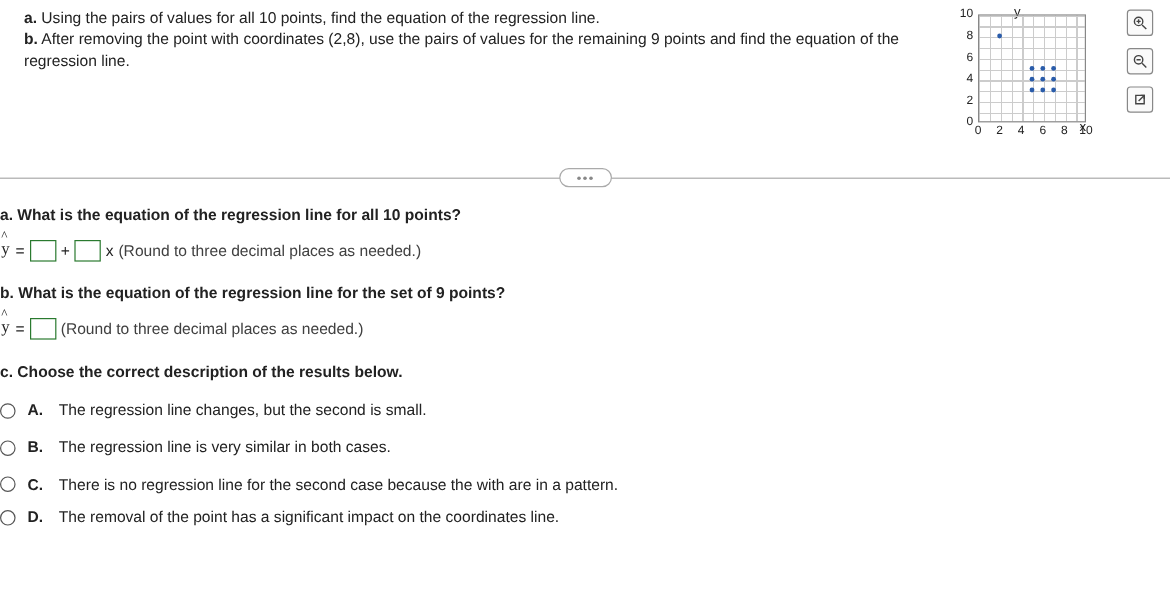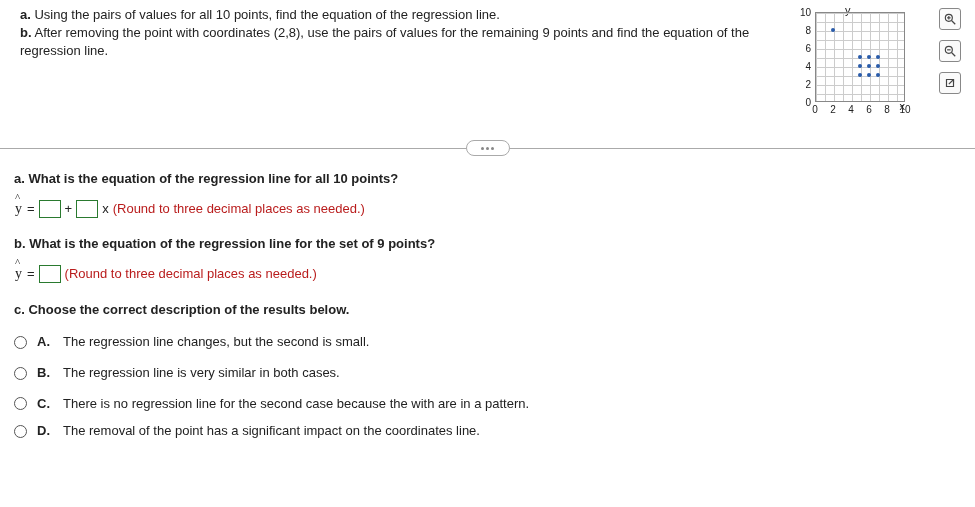--- a/index.html
+++ b/index.html
@@ -17,26 +17,26 @@
   }
   .y-tick { position: absolute; font-size: 10px; right: 94px; transform: translateY(-50%); }
   .x-tick { position: absolute; font-size: 10px; top: 98px; transform: translateX(-50%); }
   .point { position: absolute; width: 4px; height: 4px; background: #2a5caa; border-radius: 50%; transform: translate(-50%, -50%); }
   .tool-icons { width: 30px; display: flex; flex-direction: column; gap: 10px; align-items: center; padding-top: 2px; }
   .tool-icon { width: 22px; height: 22px; border: 1px solid #888; border-radius: 3px; display: flex; align-items: center; justify-content: center; cursor: pointer; background: #fafafa; }
   .tool-icon svg { width: 14px; height: 14px; stroke: #444; fill: none; stroke-width: 2; }
   .divider-row { position: relative; border-top: 1px solid #aaa; margin: 24px 0 18px 0; }
   .expand-pill { position: absolute; left: 50%; top: -9px; transform: translateX(-50%); width: 44px; height: 16px; border: 1px solid #aaa; border-radius: 9px; background: #fff; display: flex; align-items: center; justify-content: center; cursor: pointer; }
   .expand-pill span { width: 3px; height: 3px; background: #888; border-radius: 50%; margin: 0 1px; }
-  .lower { padding: 0 14px; line-height: 1.9; }
+  .lower { padding: 0 0; line-height: 1.9; }
   .eq-line { display: flex; align-items: center; gap: 4px; margin: 4px 0 10px 0; }
   .yhat { font-family: "Times New Roman", serif; font-size: 14px; position: relative; padding: 0 1px; }
   .yhat::before { content: "^"; position: absolute; top: -9px; left: 1px; font-size: 11px; }
   .input-box { width: 22px; height: 18px; border: 1px solid #2a7a2f; background: #fff; }
-  .hint { color: #b91c1c; }
+  .hint { color: #404040; }
   .options { margin-top: 8px; }
   .opt-row { display: flex; align-items: center; gap: 10px; margin: 6px 0; }
   .radio { width: 13px; height: 13px; border: 1px solid #555; border-radius: 50%; background: #fff; cursor: pointer; flex-shrink:0; }
   .opt-label { font-weight: bold; width: 16px; }
   .cutoff { overflow: hidden; height: 18px; }
 </style>
 </head>
 <body>
 
 <div class="top-section">

